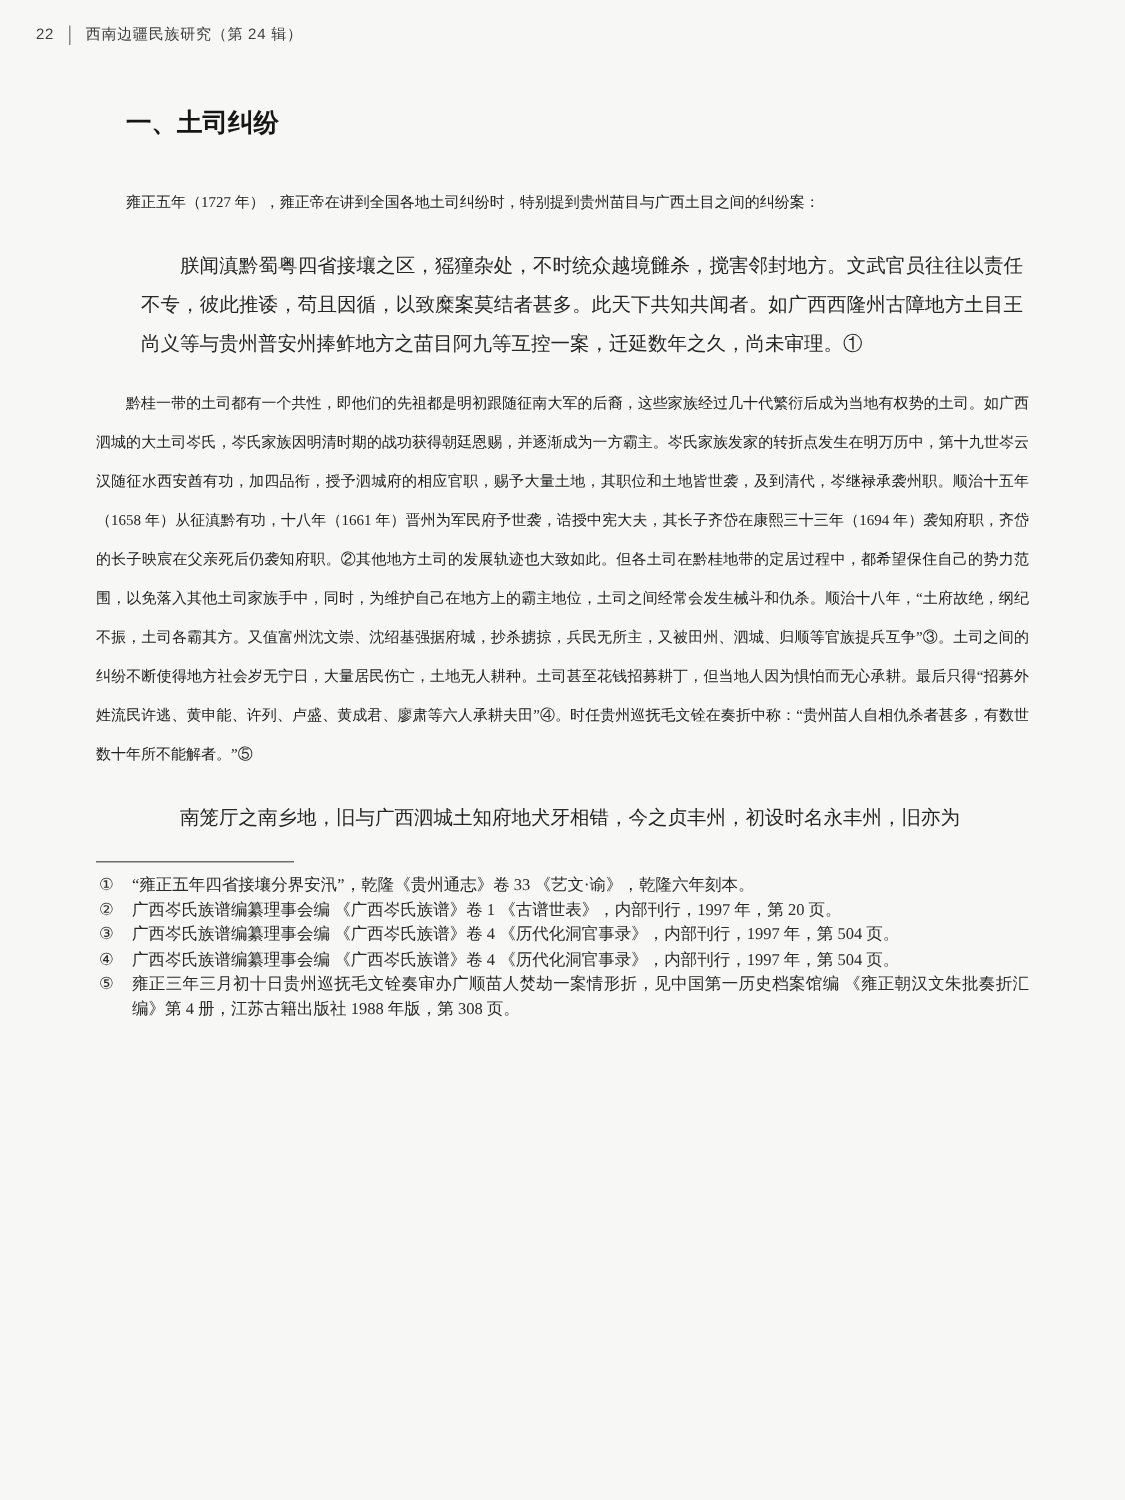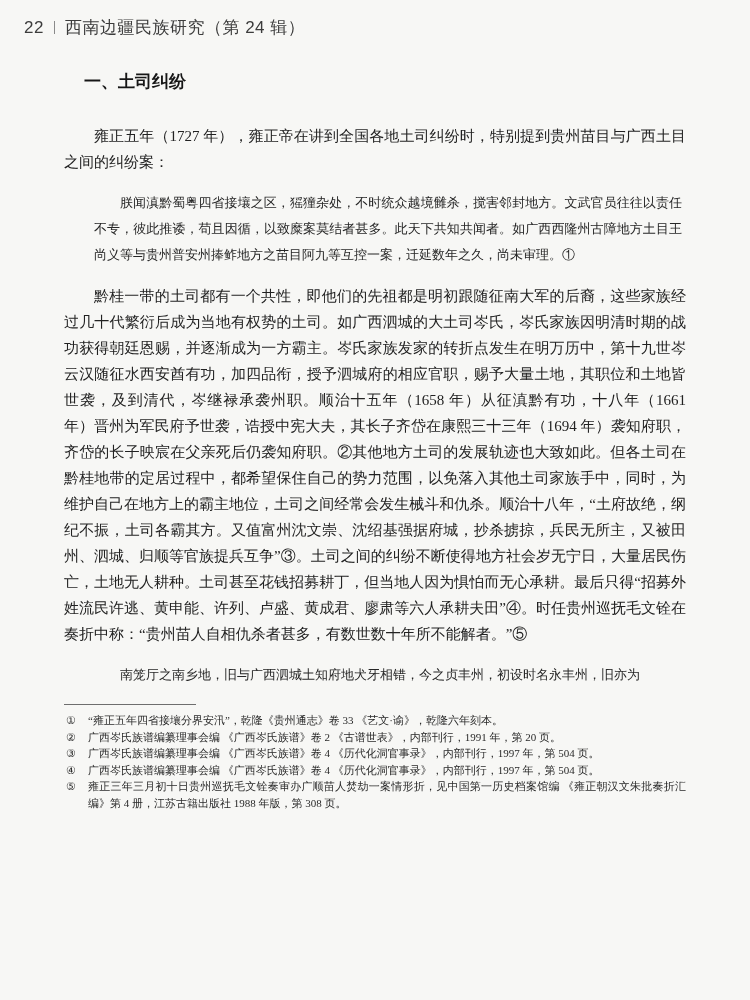--- a/index.html
+++ b/index.html
@@ -14,40 +14,40 @@
     width:750px;height:1000px;
     position:relative;
     box-sizing:border-box;
     padding:14px 64px 0 64px;
   }
   
   .header{
     position:absolute;
     left:24px;top:16px;
     display:flex;align-items:center;
-    font-size:17px;color:#3c3c3c;
+    font-size:10px;color:#3c3c3c;
     font-family:"Liberation Sans","DejaVu Sans",sans-serif;
     letter-spacing:.5px;
   }
   .hdr-num{font-family:"Liberation Sans","DejaVu Sans",sans-serif;}
   .hdr-sep{
     display:inline-block;width:1px;height:13px;
     background:#8a8a8a;margin:0 10px;
   }
   
   .section-title{
     margin:56px 0 0 20px;
     font-size:17px;font-weight:bold;
     font-family:"Liberation Sans","DejaVu Sans",sans-serif;
     color:#161616;
   }
   
   .body-para{
     margin:0;
-    font-size:15px;line-height:26px;
+    font-size:10px;line-height:26px;
     text-align:justify;
     text-indent:2em;
     color:#222;
   }
   .body-para.first{margin-top:30px;}
   .gap-top{margin-top:0;}
   
   .block-quote{
     margin:15px 4px 15px 30px;
     font-size:13px;line-height:26px;
@@ -107,21 +107,21 @@
 
   <div class="fn-divider"></div>
 
   <div class="footnotes" id="footnotes">
       <div class="fn-row">
         <span class="fn-marker">①</span>
         <span class="fn-text">“雍正五年四省接壤分界安汛”，乾隆《贵州通志》卷 33 《艺文·谕》，乾隆六年刻本。</span>
       </div>
       <div class="fn-row">
         <span class="fn-marker">②</span>
-        <span class="fn-text">广西岑氏族谱编纂理事会编 《广西岑氏族谱》卷 2 《古谱世表》，内部刊行，1991 年，第 20 页。</span>
+        <span class="fn-text">广西岑氏族谱编纂理事会编 《广西岑氏族谱》卷 1 《古谱世表》，内部刊行，1997 年，第 20 页。</span>
       </div>
       <div class="fn-row">
         <span class="fn-marker">③</span>
         <span class="fn-text">广西岑氏族谱编纂理事会编 《广西岑氏族谱》卷 4 《历代化洞官事录》，内部刊行，1997 年，第 504 页。</span>
       </div>
       <div class="fn-row">
         <span class="fn-marker">④</span>
         <span class="fn-text">广西岑氏族谱编纂理事会编 《广西岑氏族谱》卷 4 《历代化洞官事录》，内部刊行，1997 年，第 504 页。</span>
       </div>
       <div class="fn-row">

